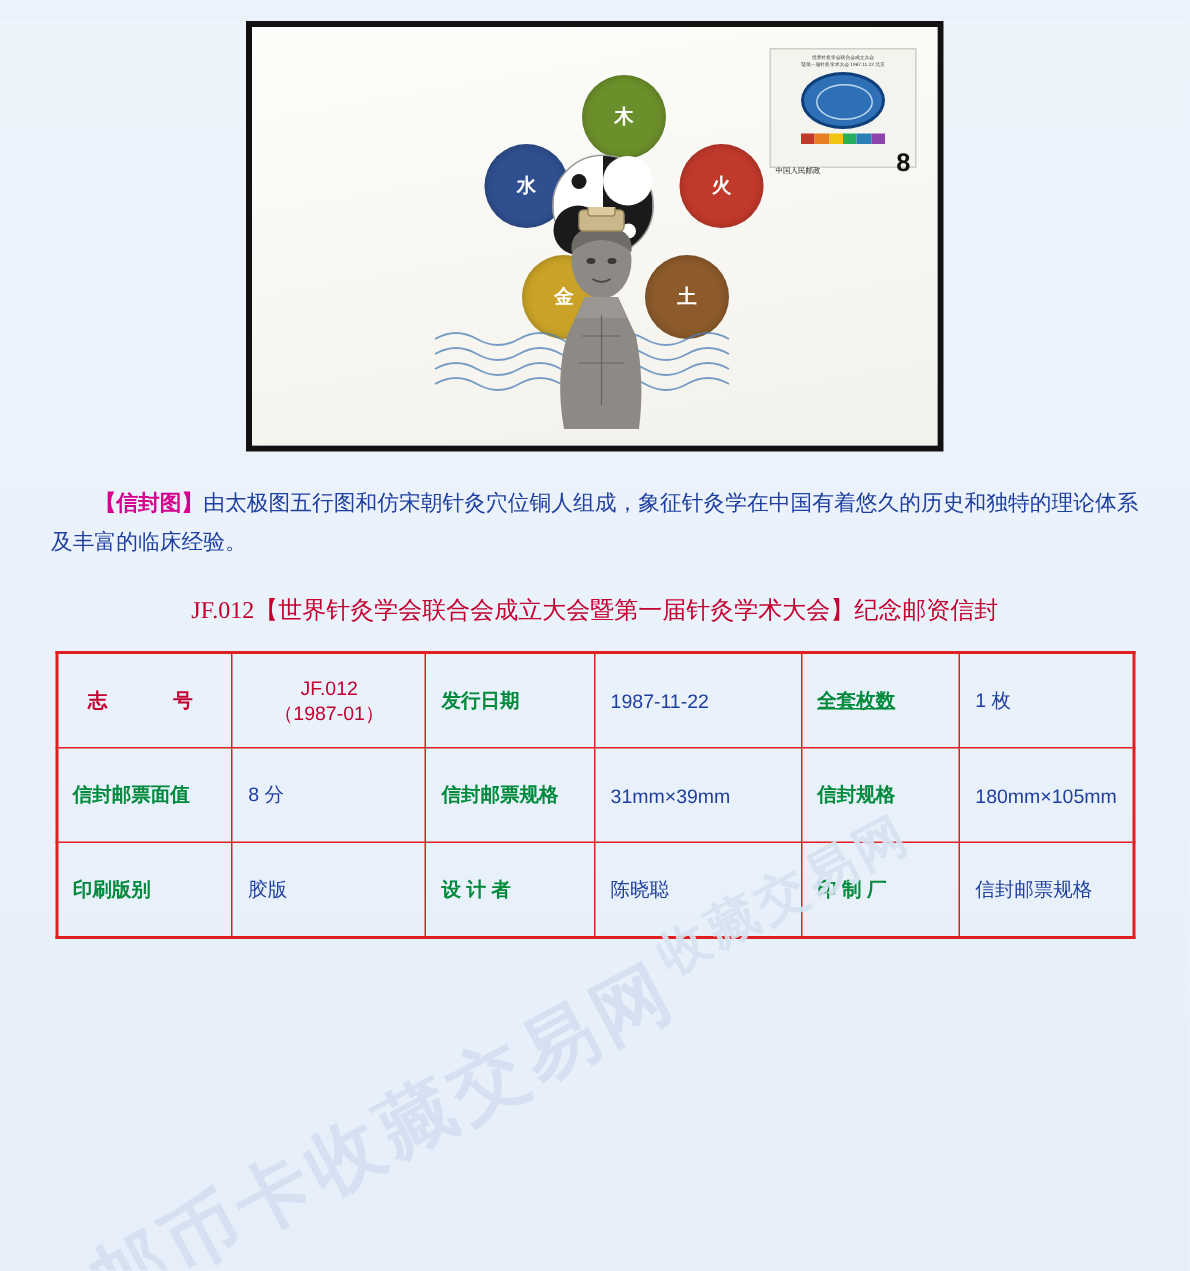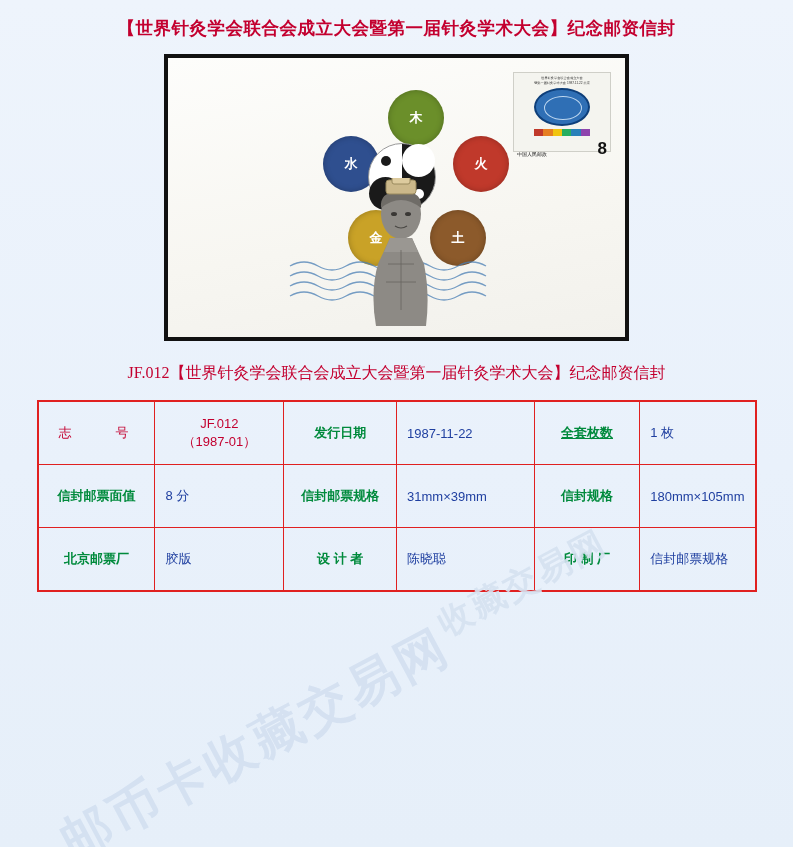--- a/index.html
+++ b/index.html
@@ -208,38 +208,37 @@
     border: 2px solid #e02020;
     background: transparent;
   }
   table.info td {
     border: 1px solid #e02020;
     height: 54px;
     padding: 4px 10px;
     font-size: 13px;
     vertical-align: middle;
   }
-  .lbl-green { color: #008a3c; font-weight: bold; text-align: center; }
-  .lbl-red { color: #c3002f; font-weight: normal; text-align: center; }
+  .lbl-green { color: #008a3c; font-weight: bold; }
+  .lbl-red { color: #c3002f; font-weight: bold; text-align: center; }
   .val-blue { color: #1f3fa0; }
   .val-red-b { color: #c3002f; font-weight: bold; }
   .val-red-c { color: #c3002f; font-weight: normal; text-align: center; }
   .val-right { text-align: right; color: #c3002f; }
   .sp { letter-spacing: 6px; }
   .small-two { line-height: 1.35; }
 </style>
 </head>
 <body>
 
 <div class="page">
 
   <div class="watermark">邮币卡收藏交易网</div>
   <div class="watermark2">收藏交易网</div>
 
-  <div class="title">【世界针灸学会联合会成立大会暨第一届针灸学术大会】纪念邮资信封</div>
 
   <div class="env-wrap">
     <div class="env-inner">
 
       <div class="circ" style="left:220px; top:32px; background:#6b8f2a;">
         <span>木</span>
       </div>
       <div class="circ" style="left:155px; top:78px; background:#2f4f8f;">
         <span>水</span>
       </div>
@@ -298,20 +297,23 @@
         </div>
         <div class="stamp-bottom">
           <span class="stamp-country">中国人民邮政</span>
           <span class="stamp-denom">8</span>
         </div>
       </div>
 
     </div>
   </div>
 
+  <div class="desc">
+    <span class="lead">【信封图】</span><span>由太极图五行图和仿宋朝针灸穴位铜人组成，象征针灸学在中国有着悠久的历史和独特的理论体系及丰富的临床经验。</span>
+  </div>
 
   <div class="subtitle">JF.012【世界针灸学会联合会成立大会暨第一届针灸学术大会】纪念邮资信封</div>
 
   <table class="info">
     <tbody>
       <tr>
         <td class="lbl-red sp" style="width:110px;">志　　号</td>
         <td class="val-red-c small-two" style="width:130px;">
           <div>JF.012</div>
           <div>（1987-01）</div>
@@ -323,21 +325,21 @@
       </tr>
       <tr>
         <td class="lbl-green">信封邮票面值</td>
         <td class="val-blue">8 分</td>
         <td class="lbl-green">信封邮票规格</td>
         <td class="val-blue">31mm×39mm</td>
         <td class="lbl-green">信封规格</td>
         <td class="val-blue">180mm×105mm</td>
       </tr>
       <tr>
-        <td class="lbl-green">北京邮票厂</td>
+        <td class="lbl-green">印刷版别</td>
         <td class="val-blue">胶版</td>
         <td class="lbl-green">设 计 者</td>
         <td class="val-blue">陈晓聪</td>
         <td class="lbl-green">印 制 厂</td>
         <td class="val-blue">信封邮票规格</td>
       </tr>
     </tbody>
   </table>
 
 </div>

